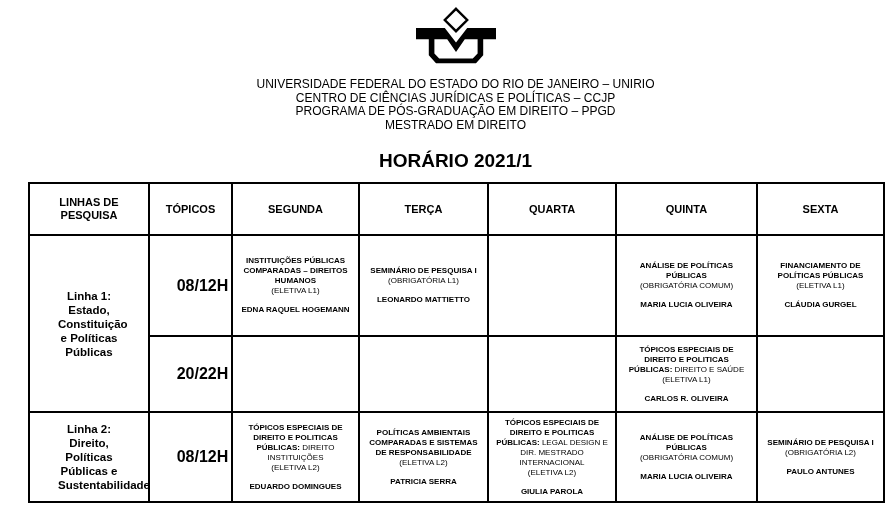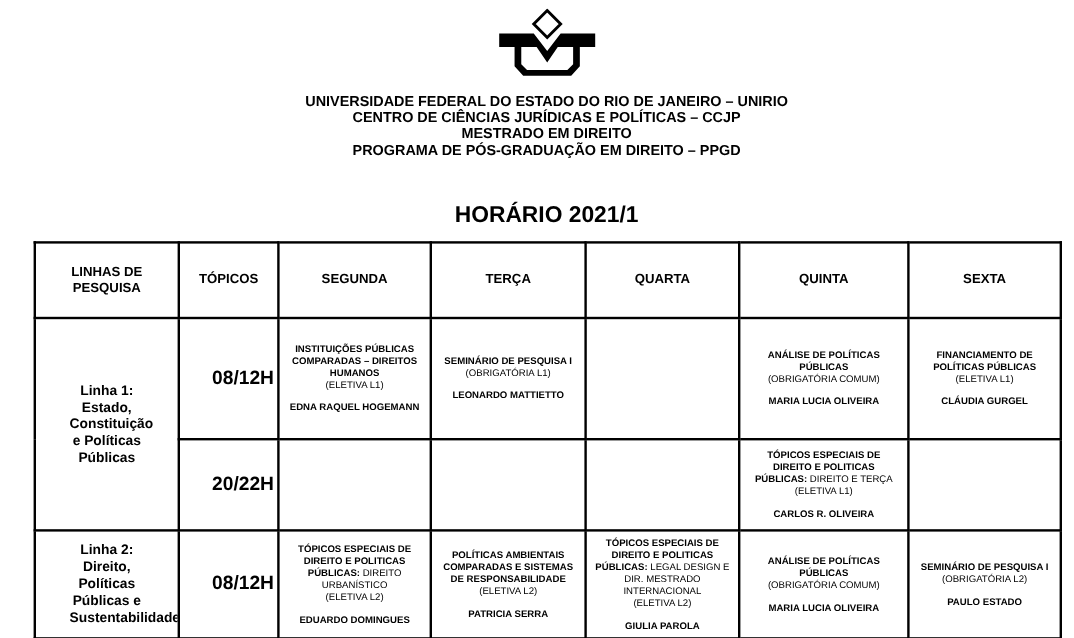--- a/index.html
+++ b/index.html
@@ -2,33 +2,33 @@
 <html><head>
 <meta charset="utf-8">
 <style>
   html,body{margin:0;padding:0;}
   body{
     width:895px;height:532px;background:#ffffff;color:#000000;
     font-family:"Liberation Sans", sans-serif;position:relative;overflow:hidden;
   }
   .doc{position:absolute;left:28px;top:0;width:855px;text-align:center;}
   .logo-wrap{margin-top:7px;height:60px;}
-  .inst-block{margin-top:11px;font-weight:bold;font-size:12px;line-height:13.5px;}
-  .schedule-title{margin-top:38px;font-weight:bold;font-size:19px;line-height:20px;}
+  .inst-block{margin-top:11px;font-weight:normal;font-size:12px;line-height:13.5px;}
+  .schedule-title{margin-top:19px;font-weight:bold;font-size:19px;line-height:20px;}
   table{border-collapse:collapse;table-layout:fixed;width:855px;margin-top:11px;}
   td,th{border:2px solid #000;padding:0;vertical-align:middle;overflow:hidden;text-align:center;}
   th.day-header{font-size:11px;font-weight:bold;line-height:13px;padding:2px 4px;}
   td.research{font-weight:bold;font-size:11.5px;line-height:14px;padding:2px 28px;}
   td.time{font-weight:bold;font-size:16px;padding-left:24px;}
   .course{font-size:8px;line-height:10px;padding:2px 7px;}
   .c-title{font-weight:bold;}
   .c-rest{font-weight:normal;}
   .c-type{font-weight:normal;}
   .c-prof{font-weight:bold;margin-top:9px;}
-  tr.r-head{height:63px;}
+  tr.r-head{height:52px;}
   tr.r-1{height:101px;}
   tr.r-2{height:76px;}
   tr.r-3{height:90px;}
   svg{display:inline-block;}
 </style>
 </head>
 <body>
 
 <div class="doc">
 
@@ -36,22 +36,22 @@
     <svg width="96" height="58" viewBox="0 0 120 72">
       <path d="M60,2 L74,16 L60,30 L46,16 Z" fill="none" stroke="#000" stroke-width="3"></path>
       <path fill-rule="evenodd" fill="#000" d="M10,26 L46,26 L60,44 L74,26 L110,26 L110,40 L94,40 L94,60 L85,70 L35,70 L26,60 L26,40 L10,40 Z
            M33,40 L49,40 L60,56 L71,40 L87,40 L87,58 L81,64 L39,64 L33,58 Z"></path>
     </svg>
   </div>
 
   <div class="inst-block">
     <div>UNIVERSIDADE FEDERAL DO ESTADO DO RIO DE JANEIRO – UNIRIO</div>
     <div>CENTRO DE CIÊNCIAS JURÍDICAS E POLÍTICAS – CCJP</div>
+    <div>PROGRAMA DE PÓS-GRADUAÇÃO EM DIREITO – PPGD</div>
     <div>MESTRADO EM DIREITO</div>
-    <div>PROGRAMA DE PÓS-GRADUAÇÃO EM DIREITO – PPGD</div>
   </div>
 
   <div class="schedule-title">HORÁRIO 2021/1</div>
 
   <table>
     <colgroup>
       <col style="width:120px">
         <col style="width:83px">
         <col style="width:127px">
       <col style="width:129px">
@@ -104,33 +104,33 @@
           </div>
         </td>
       </tr>
       <tr class="r-2">
         <td class="time">20/22H</td>
         <td></td>
         <td></td>
         <td></td>
         <td>
           <div class="course">
-            <div><span class="c-title">TÓPICOS ESPECIAIS DE DIREITO E POLITICAS PÚBLICAS:</span><span class="c-rest"> DIREITO E TERÇA</span></div>
+            <div><span class="c-title">TÓPICOS ESPECIAIS DE DIREITO E POLITICAS PÚBLICAS:</span><span class="c-rest"> DIREITO E SAÚDE</span></div>
             <div class="c-type">(ELETIVA L1)</div>
             <div class="c-prof">CARLOS R. OLIVEIRA</div>
           </div>
         </td>
         <td></td>
       </tr>
       <tr class="r-3">
         <td class="research">Linha 2: Direito, Políticas Públicas e Sustentabilidade</td>
         <td class="time">08/12H</td>
         <td>
           <div class="course">
-            <div><span class="c-title">TÓPICOS ESPECIAIS DE DIREITO E POLITICAS PÚBLICAS:</span><span class="c-rest"> DIREITO URBANÍSTICO</span></div>
+            <div><span class="c-title">TÓPICOS ESPECIAIS DE DIREITO E POLITICAS PÚBLICAS:</span><span class="c-rest"> DIREITO INSTITUIÇÕES</span></div>
             <div class="c-type">(ELETIVA L2)</div>
             <div class="c-prof">EDUARDO DOMINGUES</div>
           </div>
         </td>
         <td>
           <div class="course">
             <div><span class="c-title">POLÍTICAS AMBIENTAIS COMPARADAS E SISTEMAS DE RESPONSABILIDADE</span><span class="c-rest"></span></div>
             <div class="c-type">(ELETIVA L2)</div>
             <div class="c-prof">PATRICIA SERRA</div>
           </div>
@@ -146,19 +146,19 @@
           <div class="course">
             <div><span class="c-title">ANÁLISE DE POLÍTICAS PÚBLICAS</span><span class="c-rest"></span></div>
             <div class="c-type">(OBRIGATÓRIA COMUM)</div>
             <div class="c-prof">MARIA LUCIA OLIVEIRA</div>
           </div>
         </td>
         <td>
           <div class="course">
             <div><span class="c-title">SEMINÁRIO DE PESQUISA I</span><span class="c-rest"></span></div>
             <div class="c-type">(OBRIGATÓRIA L2)</div>
-            <div class="c-prof">PAULO ESTADO</div>
+            <div class="c-prof">PAULO ANTUNES</div>
           </div>
         </td>
       </tr>
     </tbody>
   </table>
 </div>
 
 </body></html>

